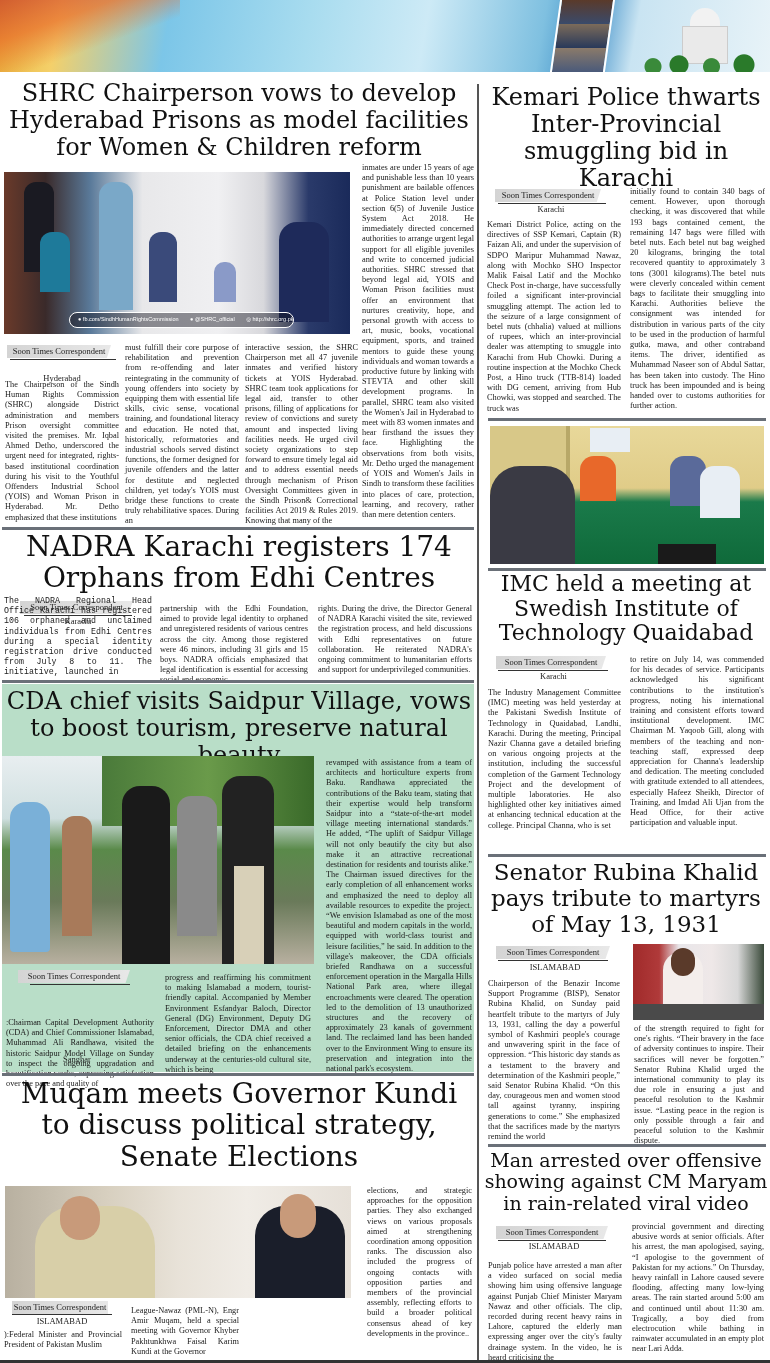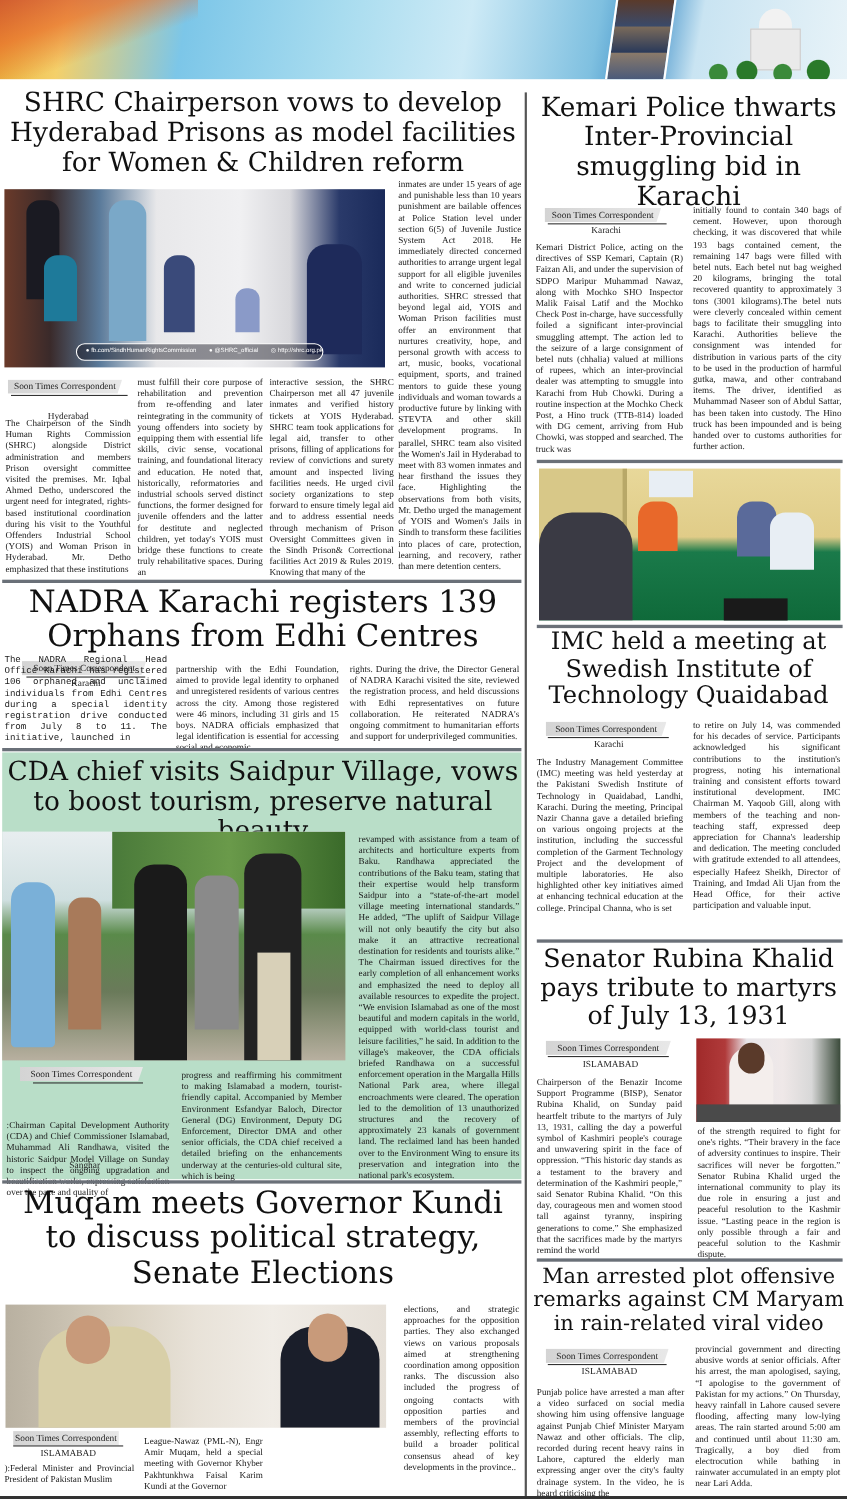--- a/index.html
+++ b/index.html
@@ -87,21 +87,21 @@
   <div style="position:absolute;left:100px;top:2px;width:40px;height:24px;background:#e8eef4;"></div>
   <div style="position:absolute;left:0;top:40px;width:85px;height:98px;background:#3a3a44;border-radius:30px 30px 0 0;"></div>
   <div style="position:absolute;left:90px;top:30px;width:36px;height:45px;background:#e8682a;border-radius:14px 14px 0 0;"></div>
   <div style="position:absolute;left:180px;top:30px;width:36px;height:50px;background:#5a6a9a;border-radius:14px 14px 0 0;"></div>
   <div style="position:absolute;left:210px;top:40px;width:40px;height:52px;background:#e8eef4;border-radius:14px 14px 0 0;"></div>
   <div style="position:absolute;left:168px;top:118px;width:58px;height:22px;background:#1a1a1a;"></div>
 </div>
 <div class="hrule" style="left:488px; top:568px; width:278px;"></div>
 
 <div>
-  <div class="headline" style="left:4px; top:531px; width:470px; font-size:28px;">NADRA Karachi registers 139 Orphans from Edhi Centres</div>
+  <div class="headline" style="left:4px; top:531px; width:470px; font-size:28px;">NADRA Karachi registers 174 Orphans from Edhi Centres</div>
   <div class="byline-box" style="left:20px; top:601px; width:113px;">Soon Times Correspondent</div>
   <div class="byline-line" style="left:24px; top:615px; width:108px;"></div>
   <div class="dateline" style="left:18px; top:616px; width:120px;">Karachi</div>
   <div class="body-text" style="left:4px; top:596px; width:148px;font-family:Liberation Mono, monospace;">The NADRA Regional Head Office Karachi has registered 106 orphaned and unclaimed individuals from Edhi Centres during a special identity registration drive conducted from July 8 to 11. The initiative, launched in</div>
   <div class="body-text" style="left:160px; top:604px; width:148px;">partnership with the Edhi Foundation, aimed to provide legal identity to orphaned and unregistered residents of various centres across the city. Among those registered were 46 minors, including 31 girls and 15 boys. NADRA officials emphasized that legal identification is essential for accessing social and economic</div>
   <div class="body-text" style="left:318px; top:604px; width:154px;">rights. During the drive, the Director General of NADRA Karachi visited the site, reviewed the registration process, and held discussions with Edhi representatives on future collaboration. He reiterated NADRA's ongoing commitment to humanitarian efforts and support for underprivileged communities.</div>
 </div>
 <div class="hrule" style="left:2px; top:680px; width:472px;"></div>
 
 <div>
@@ -129,21 +129,21 @@
   <div class="byline-box" style="left:18px; top:970px; width:112px;">Soon Times Correspondent</div>
   <div class="byline-line" style="left:30px; top:984px; width:100px;"></div>
   <div class="dateline" style="left:18px; top:1026px; width:118px;margin-top:28px;">Sanghar</div>
   <div class="body-text" style="left:6px; top:1003px; width:148px;margin-top:15px;">:Chairman Capital Development Authority (CDA) and Chief Commissioner Islamabad, Muhammad Ali Randhawa, visited the historic Saidpur Model Village on Sunday to inspect the ongoing upgradation and beautification works, expressing satisfaction over the pace and quality of</div>
   <div class="body-text" style="left:165px; top:973px; width:146px;">progress and reaffirming his commitment to making Islamabad a modern, tourist-friendly capital. Accompanied by Member Environment Esfandyar Baloch, Director General (DG) Environment, Deputy DG Enforcement, Director DMA and other senior officials, the CDA chief received a detailed briefing on the enhancements underway at the centuries-old cultural site, which is being</div>
   <div class="body-text" style="left:326px; top:758px; width:146px;">revamped with assistance from a team of architects and horticulture experts from Baku. Randhawa appreciated the contributions of the Baku team, stating that their expertise would help transform Saidpur into a “state-of-the-art model village meeting international standards.” He added, “The uplift of Saidpur Village will not only beautify the city but also make it an attractive recreational destination for residents and tourists alike.” The Chairman issued directives for the early completion of all enhancement works and emphasized the need to deploy all available resources to expedite the project. “We envision Islamabad as one of the most beautiful and modern capitals in the world, equipped with world-class tourist and leisure facilities,” he said. In addition to the village's makeover, the CDA officials briefed Randhawa on a successful enforcement operation in the Margalla Hills National Park area, where illegal encroachments were cleared. The operation led to the demolition of 13 unauthorized structures and the recovery of approximately 23 kanals of government land. The reclaimed land has been handed over to the Environment Wing to ensure its preservation and integration into the national park's ecosystem.</div>
 </div>
 <div class="hrule" style="left:2px; top:1073px; width:472px;"></div>
 
 <div>
-  <div class="headline" style="left:484px; top:860px; width:284px; font-size:23px;">Senator Rubina Khalid pays tribute to martyrs of July 13, 1931</div>
+  <div class="headline" style="left:484px; top:860px; width:284px; font-size:23px;">Senator Rubina Khalid pays tribute to martyrs of May 13, 1931</div>
   <div class="byline-box" style="left:496px; top:946px; width:114px;">Soon Times Correspondent</div>
   <div class="byline-line" style="left:498px; top:960px; width:110px;"></div>
   <div class="dateline" style="left:496px; top:962px; width:118px;">ISLAMABAD</div>
   <div class="body-text" style="left:488px; top:979px; width:132px;">Chairperson of the Benazir Income Support Programme (BISP), Senator Rubina Khalid, on Sunday paid heartfelt tribute to the martyrs of July 13, 1931, calling the day a powerful symbol of Kashmiri people's courage and unwavering spirit in the face of oppression. “This historic day stands as a testament to the bravery and determination of the Kashmiri people,” said Senator Rubina Khalid. “On this day, courageous men and women stood tall against tyranny, inspiring generations to come.” She emphasized that the sacrifices made by the martyrs remind the world</div>
   <div class="photo" style="left:633px; top:944px; width:131px; height:76px; background:linear-gradient(90deg,#a02a2a 0%,#b03a3a 20%,#e8e6ea 35%,#efe8e8 60%,#d8d8d8 80%,#3a4a3a 100%);">
     <div style="position:absolute;left:30px;top:8px;width:40px;height:68px;background:#f4eeec;border-radius:18px 18px 4px 4px;"></div>
     <div style="position:absolute;left:38px;top:4px;width:24px;height:28px;background:#5a3a2a;border-radius:12px;"></div>
     <div style="position:absolute;left:0;top:60px;width:131px;height:16px;background:#4a4a4a;"></div>
   </div>
   <div class="body-text" style="left:634px; top:1024px; width:130px;">of the strength required to fight for one's rights. “Their bravery in the face of adversity continues to inspire. Their sacrifices will never be forgotten.” Senator Rubina Khalid urged the international community to play its due role in ensuring a just and peaceful resolution to the Kashmir issue. “Lasting peace in the region is only possible through a fair and peaceful solution to the Kashmir dispute.</div>
@@ -161,21 +161,21 @@
   <div class="byline-box" style="left:12px; top:1301px; width:96px; clip-path:none;">Soon Times Correspondent</div>
   <div class="byline-line" style="left:12px; top:1314px; width:100px;"></div>
   <div class="dateline" style="left:10px; top:1316px; width:104px;">ISLAMABAD</div>
   <div class="body-text" style="left:4px; top:1330px; width:118px;">):Federal Minister and Provincial President of Pakistan Muslim</div>
   <div class="body-text" style="left:131px; top:1306px; width:108px;">League-Nawaz (PML-N), Engr Amir Muqam, held a special meeting with Governor Khyber Pakhtunkhwa Faisal Karim Kundi at the Governor</div>
   <div class="body-text" style="left:247px; top:1384px; width:106px;">House here on Sunday. During the meeting, both leaders discussed the prevailing political situation in the province, upcoming Senate</div>
   <div class="body-text" style="left:367px; top:1186px; width:105px;">elections, and strategic approaches for the opposition parties. They also exchanged views on various proposals aimed at strengthening coordination among opposition ranks. The discussion also included the progress of ongoing contacts with opposition parties and members of the provincial assembly, reflecting efforts to build a broader political consensus ahead of key developments in the province..</div>
 </div>
 
 <div>
-  <div class="headline" style="left:484px; top:1150px; width:284px; font-size:19px;">Man arrested plot offensive remarks against CM Maryam in rain-related viral video</div>
+  <div class="headline" style="left:484px; top:1150px; width:284px; font-size:19px;">Man arrested over offensive showing against CM Maryam in rain-related viral video</div>
   <div class="byline-box" style="left:496px; top:1226px; width:112px;">Soon Times Correspondent</div>
   <div class="byline-line" style="left:498px; top:1240px; width:108px;"></div>
   <div class="dateline" style="left:496px; top:1241px; width:116px;">ISLAMABAD</div>
   <div class="body-text" style="left:488px; top:1261px; width:134px;">Punjab police have arrested a man after a video surfaced on social media showing him using offensive language against Punjab Chief Minister Maryam Nawaz and other officials. The clip, recorded during recent heavy rains in Lahore, captured the elderly man expressing anger over the city's faulty drainage system. In the video, he is heard criticising the</div>
   <div class="body-text" style="left:632px; top:1222px; width:132px;">provincial government and directing abusive words at senior officials. After his arrest, the man apologised, saying, “I apologise to the government of Pakistan for my actions.” On Thursday, heavy rainfall in Lahore caused severe flooding, affecting many low-lying areas. The rain started around 5:00 am and continued until about 11:30 am. Tragically, a boy died from electrocution while bathing in rainwater accumulated in an empty plot near Lari Adda.</div>
 </div>
 
 <div class="hrule" style="left:0; top:1360px; width:770px; background:#333;"></div>
 
 </body></html>

